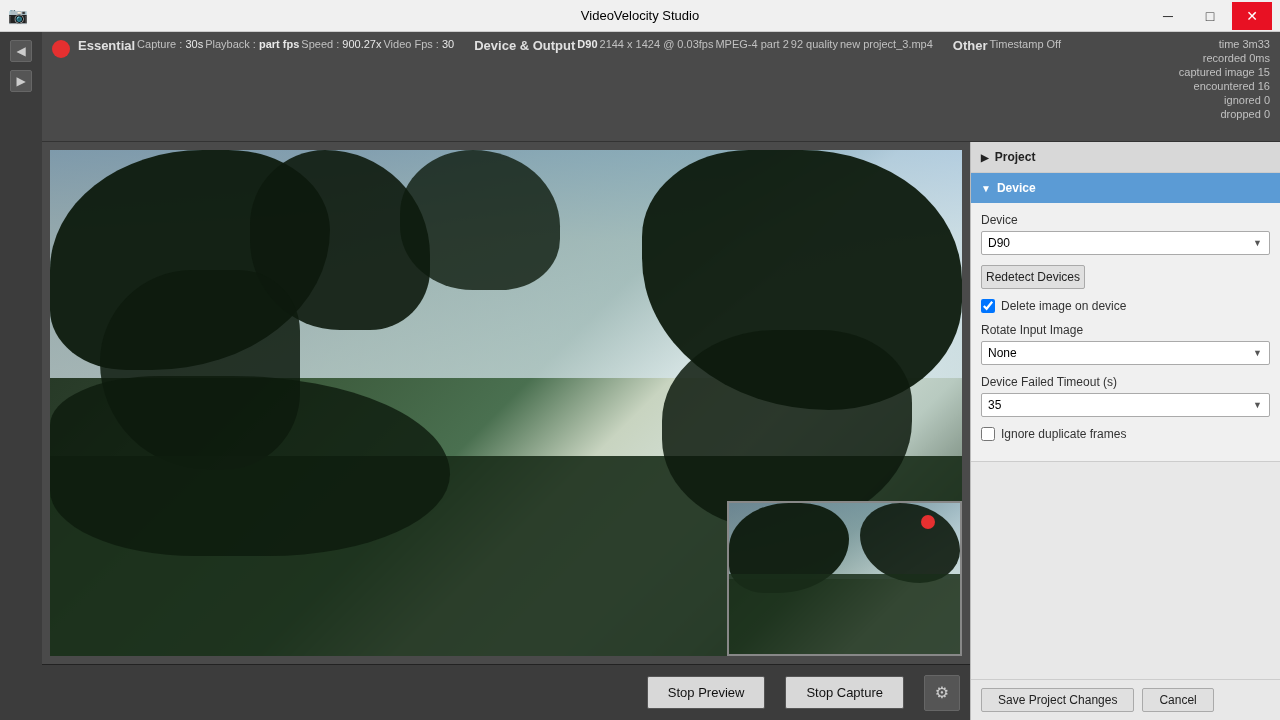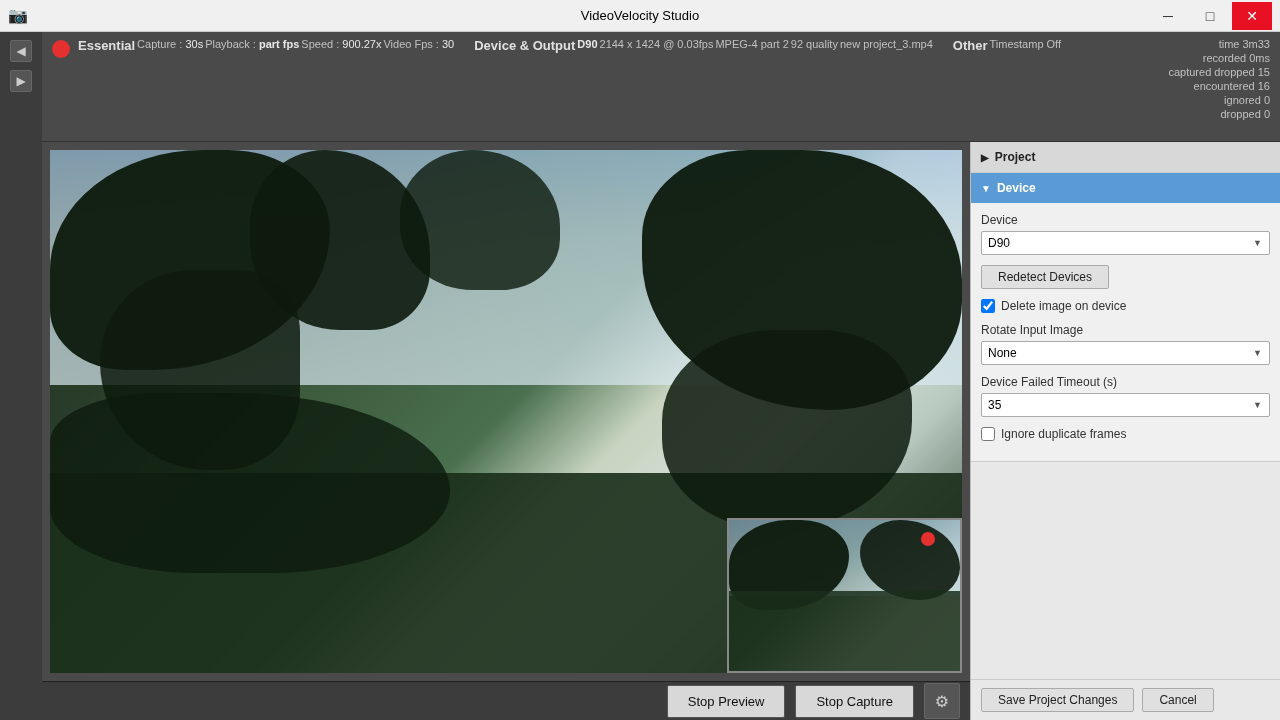--- a/index.html
+++ b/index.html
@@ -252,21 +252,21 @@
       content: '▼';
       position: absolute;
       right: 8px;
       top: 50%;
       transform: translateY(-50%);
       font-size: 9px;
       color: #555;
       pointer-events: none;
     }
     .form-btn {
-      padding: 4px 16px;
+      padding: 4px 4px;
       background: #e0e0e0;
       border: 1px solid #aaa;
       border-radius: 2px;
       cursor: pointer;
       font-size: 12px;
       color: #222;
       margin-bottom: 10px;
     }
     .checkbox-row {
       display: flex;
@@ -299,27 +299,27 @@
       border: 1px solid #aaa;
       border-radius: 2px;
       cursor: pointer;
       font-size: 12px;
       background: #e0e0e0;
       color: #222;
     }
 
     
     #bottom-bar {
-      height: 39px;
+      height: 56px;
       background: #3c3c3c;
       display: flex;
       align-items: center;
       justify-content: flex-end;
       padding: 0 10px;
-      gap: 10px;
+      gap: 20px;
       border-top: 1px solid #222;
     }
     .bottom-btn {
       padding: 8px 20px;
       border: 1px solid #555;
       border-radius: 2px;
       cursor: pointer;
       font-size: 13px;
       background: #d8d8d8;
       color: #111;
@@ -423,21 +423,21 @@
         </div>
 
         <div class="info-stats">
           <span>
             <span>time</span> <span>3m33</span>
           </span>
           <span>
             <span>recorded</span> <span>0ms</span>
           </span>
           <span>
-            <span>captured dropped</span> <span>15</span>
+            <span>captured image</span> <span>15</span>
           </span>
           <span>
             <span>encountered</span> <span>16</span>
           </span>
           <span>
             <span>ignored</span> <span>0</span>
           </span>
           <span>
             <span>dropped</span> <span>0</span>
           </span>

